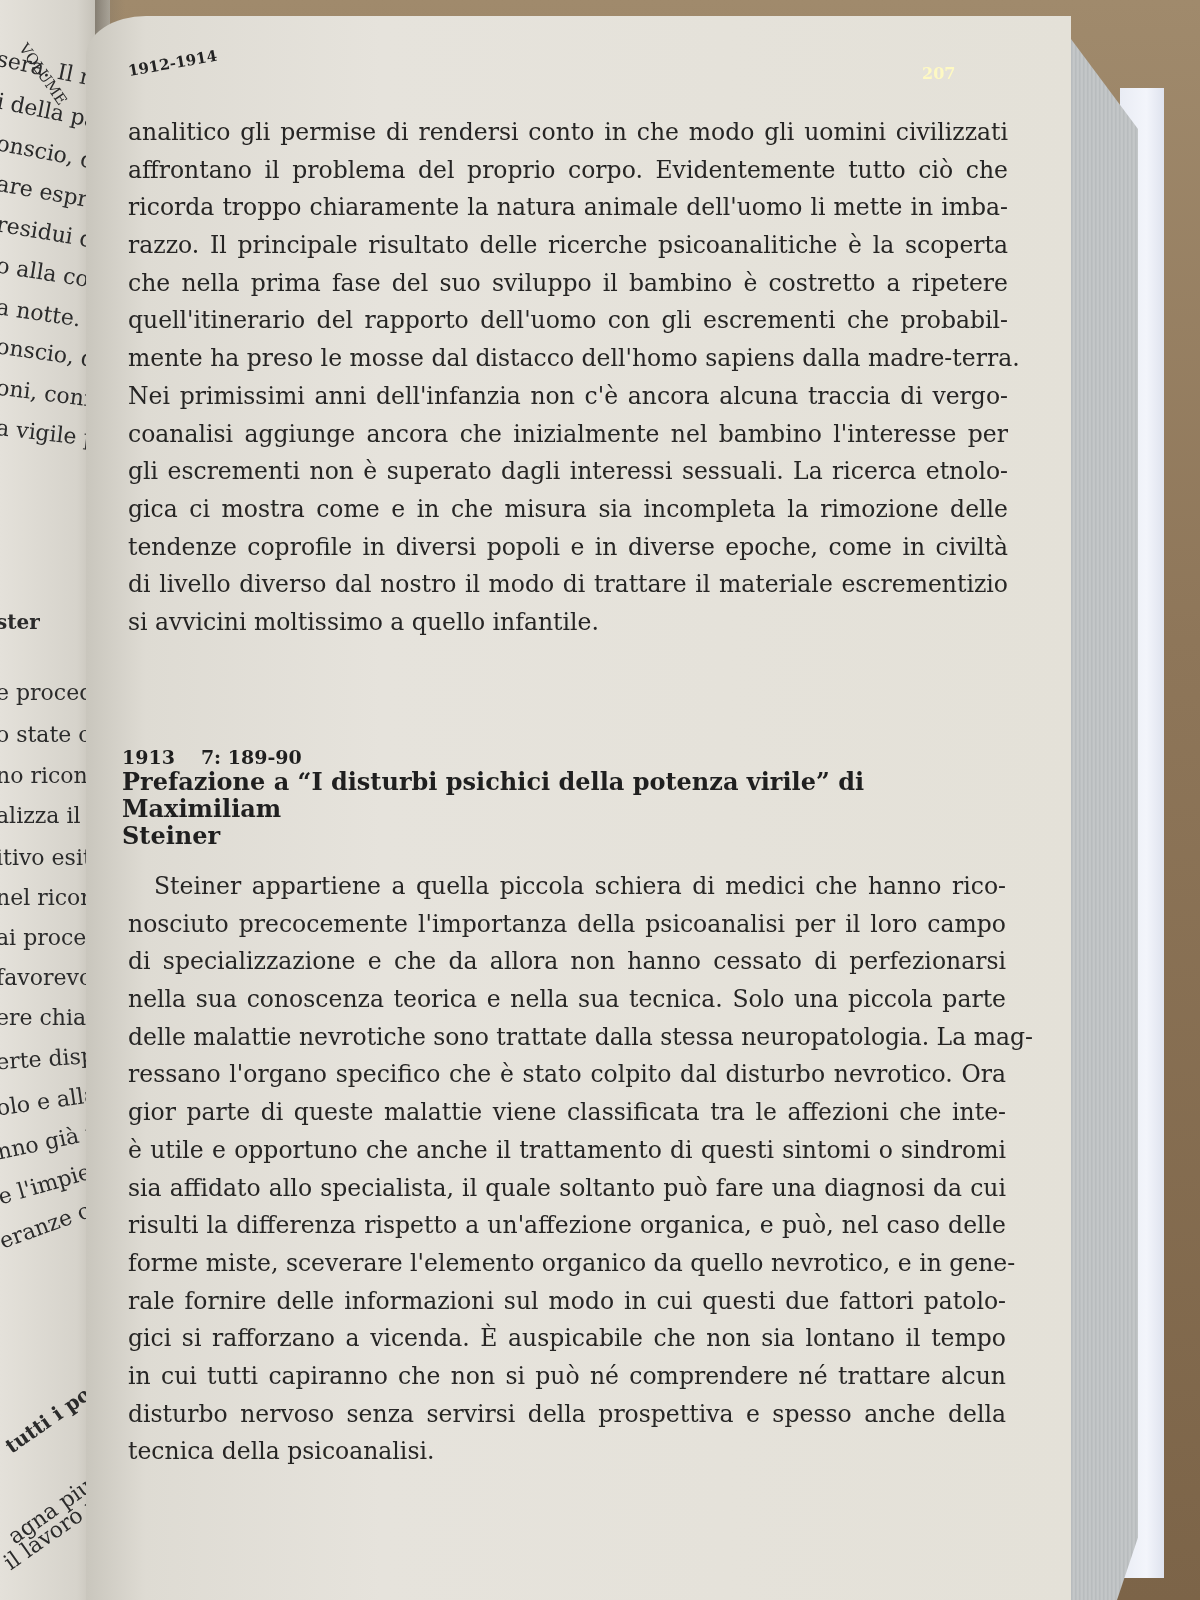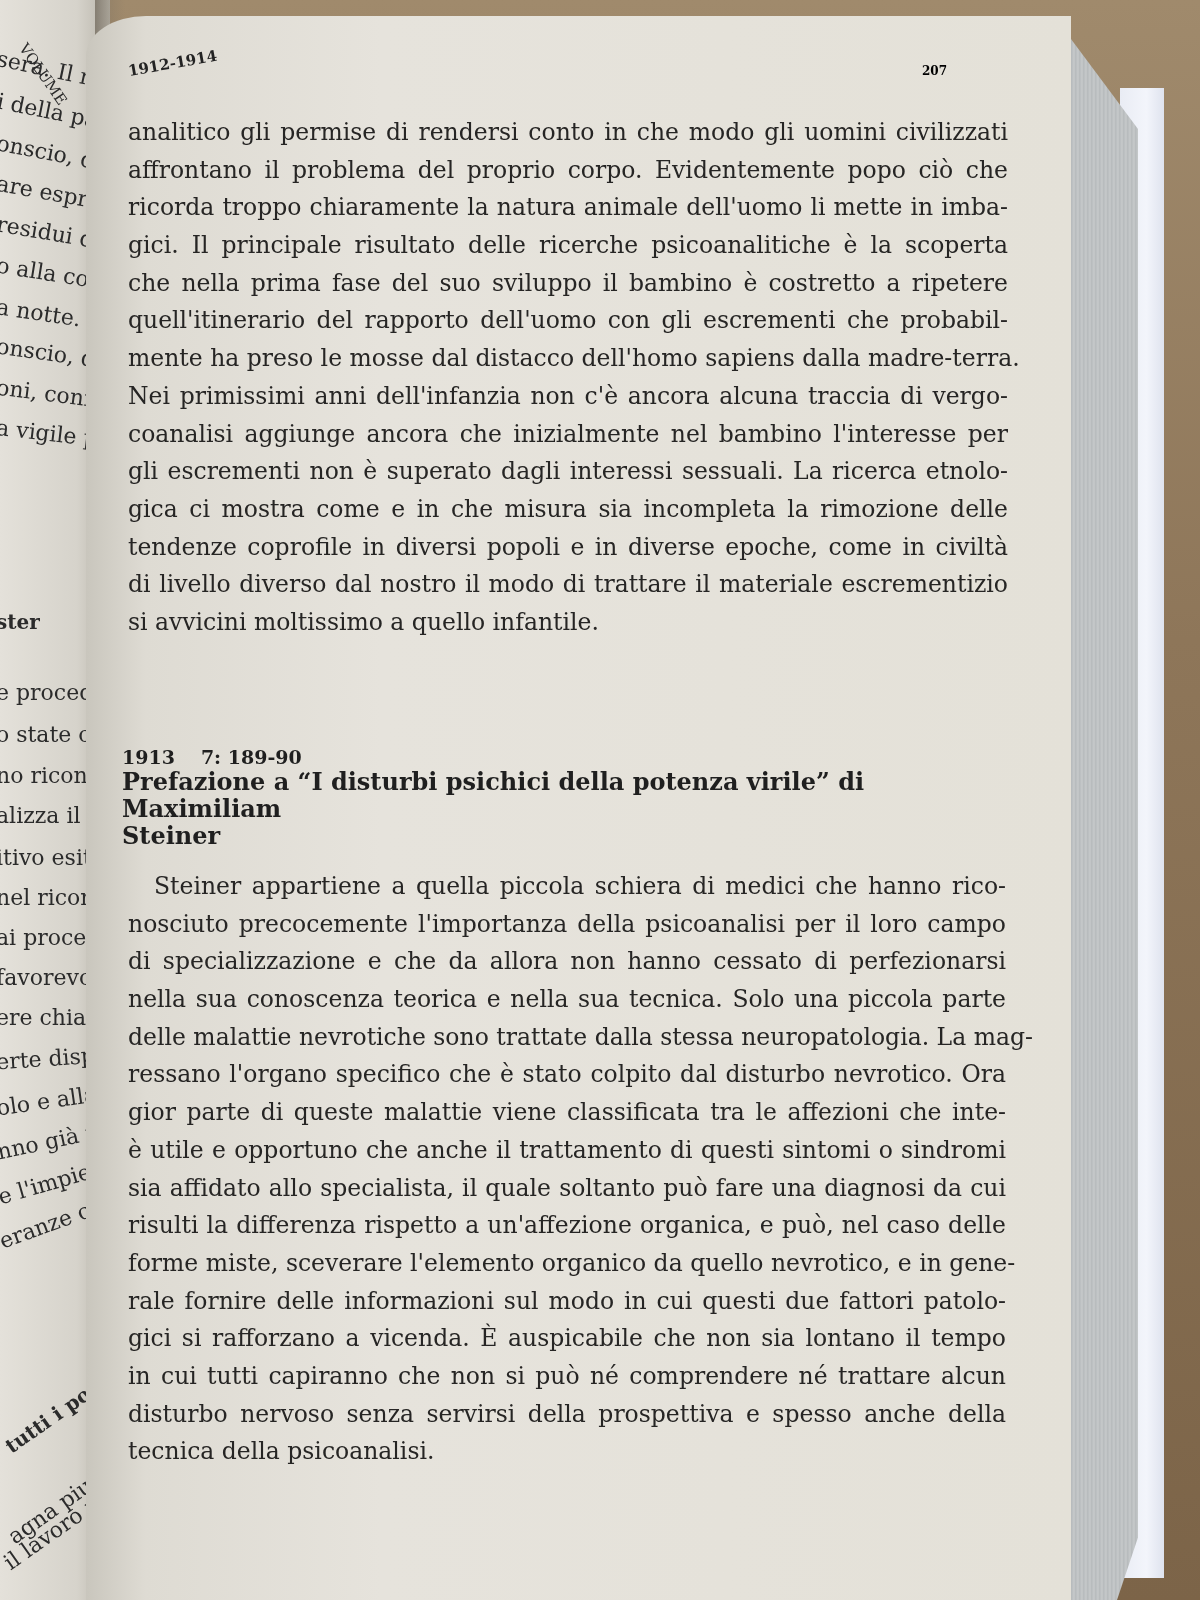--- a/index.html
+++ b/index.html
@@ -22,21 +22,21 @@
       overflow: hidden; }
     .gutter { position: absolute; left: 95px; top: 0; width: 30px; height: 1600px;
       background: linear-gradient(90deg, rgba(80,70,55,0.55), rgba(120,110,95,0.25), rgba(0,0,0,0)); }
     .left-frag { position: absolute; font-size: 22px; color: #2b2b2b; white-space: nowrap; }
     
     .right-page { position: absolute; left: 86px; top: 16px; width: 985px; height: 1584px;
       background: linear-gradient(90deg, #c9c6bd 0%, #dedbd3 6%, #e6e3dc 30%, #e4e1d8 100%);
       border-top-left-radius: 60px 40px; }
     .running-head { position: absolute; top: 62px; left: 130px; font-size: 15px; font-weight: bold;
       color: #232323; transform: rotate(-10deg); transform-origin: left bottom; }
-    .page-number { position: absolute; top: 64px; left: 922px; font-size: 12px; font-weight: bold; color: #000000; }
+    .page-number { position: absolute; top: 64px; left: 922px; font-size: 16px; font-weight: bold; color: #fef9c3; }
     .body-text { position: absolute; left: 128px; width: 880px; font-size: 23.5px; line-height: 37.7px;
       color: #262524; }
     .body-text .line { display: block; white-space: nowrap; text-align: justify; text-align-last: justify; height: 37.7px; }
     .body-text .line.last { text-align-last: left; }
     .section-head { position: absolute; left: 122px; top: 746px; width: 880px; color: #1f1f1f; }
     .section-head .ref { font-size: 19px; font-weight: bold; }
     .section-head .ref span { margin-right: 26px; text-align: right; }
     .section-head .title { font-size: 24px; font-weight: bold; line-height: 27px; }
     .indent { padding-left: 26px; }
   </style>
@@ -82,23 +82,23 @@
 </div>
 <div class="gutter"></div>
 
 <div class="right-page"></div>
 
 <div class="running-head">1912-1914</div>
 <div class="page-number">207</div>
 
 <div class="body-text" style="top:114px;">
   <span class="line">analitico gli permise di rendersi conto in che modo gli uomini civilizzati</span>
-  <span class="line">affrontano il problema del proprio corpo. Evidentemente popo ciò che</span>
+  <span class="line">affrontano il problema del proprio corpo. Evidentemente tutto ciò che</span>
   <span class="line">ricorda troppo chiaramente la natura animale dell'uomo li mette in imba-</span>
-  <span class="line">gici. Il principale risultato delle ricerche psicoanalitiche è la scoperta</span>
+  <span class="line">razzo. Il principale risultato delle ricerche psicoanalitiche è la scoperta</span>
   <span class="line">che nella prima fase del suo sviluppo il bambino è costretto a ripetere</span>
   <span class="line">quell'itinerario del rapporto dell'uomo con gli escrementi che probabil-</span>
   <span class="line">mente ha preso le mosse dal distacco dell'homo sapiens dalla madre-terra.</span>
   <span class="line">Nei primissimi anni dell'infanzia non c'è ancora alcuna traccia di vergo-</span>
   <span class="line">coanalisi aggiunge ancora che inizialmente nel bambino l'interesse per</span>
   <span class="line">gli escrementi non è superato dagli interessi sessuali. La ricerca etnolo-</span>
   <span class="line">gica ci mostra come e in che misura sia incompleta la rimozione delle</span>
   <span class="line">tendenze coprofile in diversi popoli e in diverse epoche, come in civiltà</span>
   <span class="line">di livello diverso dal nostro il modo di trattare il materiale escrementizio</span>
   <span class="line last">si avvicini moltissimo a quello infantile.</span>

